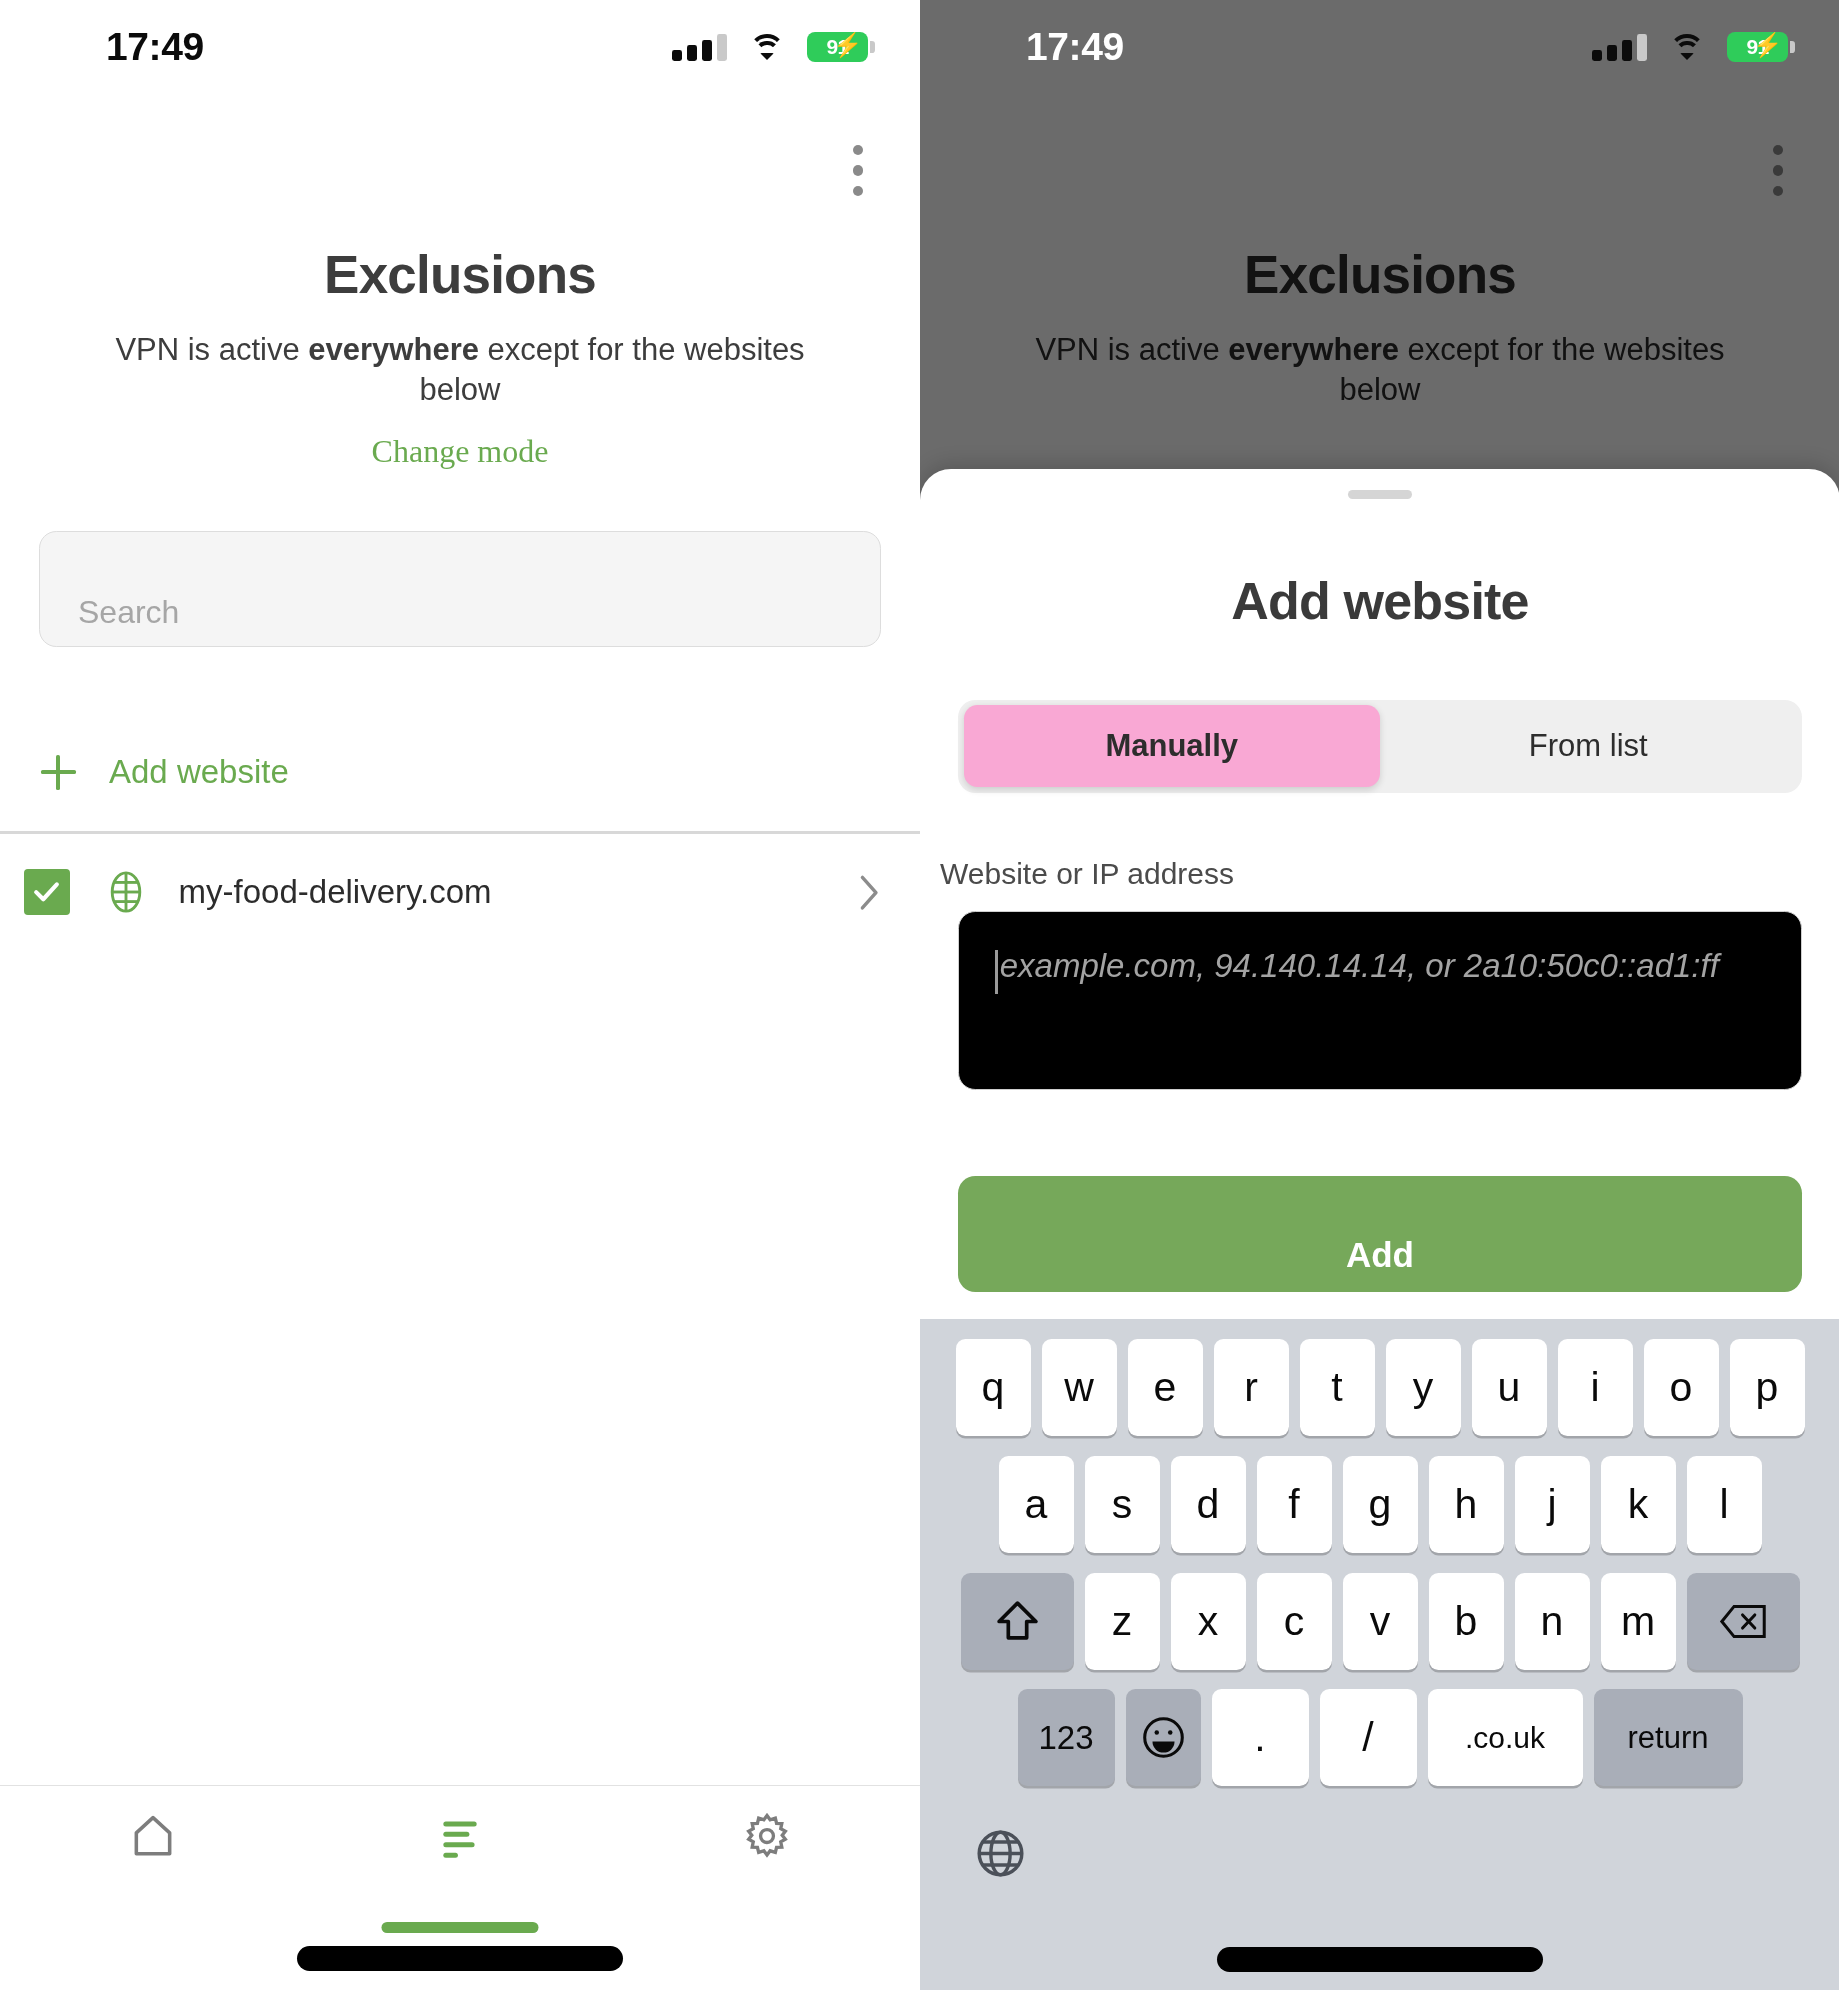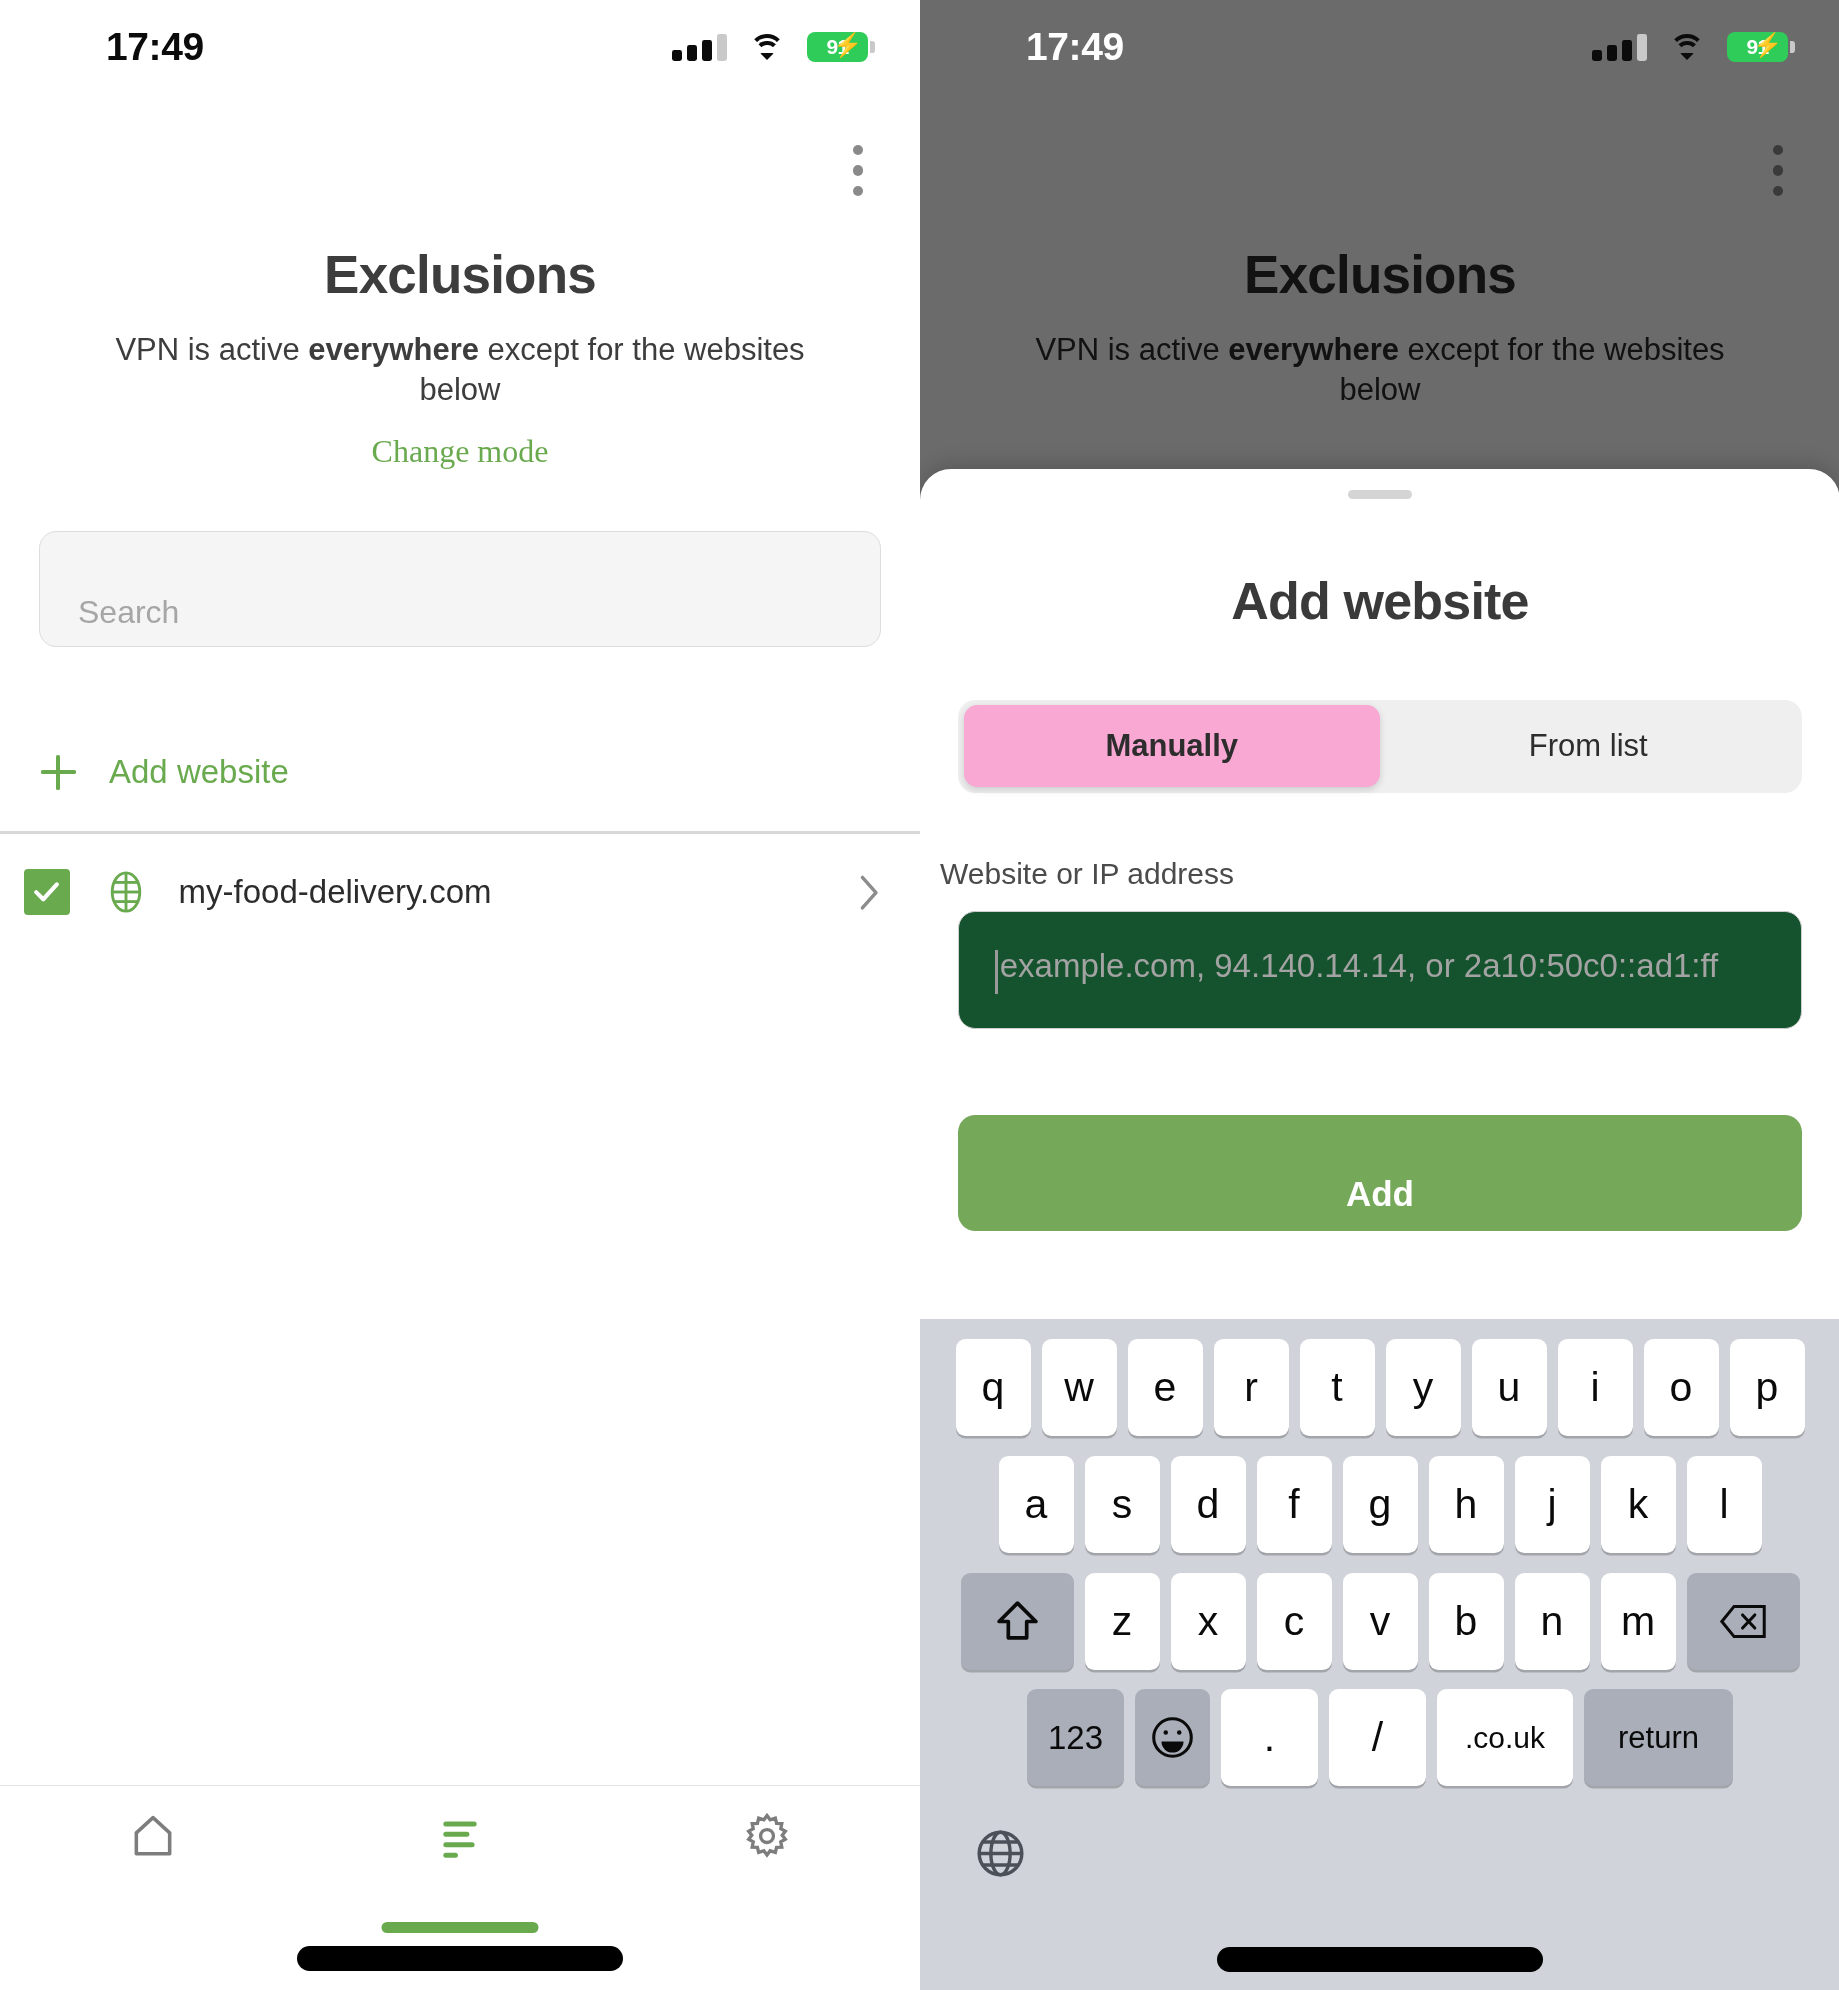--- a/index.html
+++ b/index.html
@@ -142,22 +142,22 @@
     display:flex; padding:5.5px; position:relative;
   }
   .seg {
     flex:1; display:flex; align-items:center; justify-content:center;
     font-size:31px; color:#2d2d2d; border-radius:13.4px;
   }
   .seg.active { background:#f9a8d4; font-weight:700; box-shadow:0 2.4px 7px rgba(0,0,0,0.14); }
 
   .field-label { margin:64px 0 0 20px; font-size:30px; color:#4b4b4b; }
   .field-box {
-    margin:20.4px 38px 0 38px; height:118px; border:1.6px solid #cfcfcf; border-radius:17.3px;
-    background:#14532d; padding:33px 36px; position:relative;
+    margin:20.4px 38px 0 38px; height:179px; border:1.6px solid #cfcfcf; border-radius:17.3px;
+    background:#000000; padding:33px 36px; position:relative;font-style:italic;
   }
   .caret {
     position:absolute; left:36px; top:38px; width:3.1px; height:44px; background:#9a9a9a;
   }
   .field-placeholder {
     font-size:33px; line-height:1.25; color:#a3a3a3; padding-left:4.7px;
   }
 
   .add-btn {
     margin:86px 38px 0 38px; height:116px; background:#76a85a; border-radius:17.3px;
@@ -174,21 +174,21 @@
   .key {
     background:#ffffff; border-radius:9.4px; height:97px; width:75px;
     display:flex; align-items:center; justify-content:center;
     font-size:41px; color:#0a0a0a; margin:0 5.5px;
     box-shadow:0 2.4px 0 rgba(0,0,0,0.22);
   }
   .krow.r2 { padding:0 38px; }
   .key.grey { background:#a9aeb8; box-shadow:0 2.4px 0 rgba(0,0,0,0.22); }
   .key.wide { width:113px; }
   .key.dot, .key.slash { width:97px; }
-  .key.tld { width:136px; font-size:30px; }
+  .key.tld { width:155px; font-size:30px; }
   .key.ret { width:149px; font-size:31px; }
   .key.num { width:97px; font-size:33px; }
   .key.emoji { width:75px; }
   .key svg { width:49px; height:49px; }
   .globe-key {
     display:flex; align-items:center; height:94px; padding-left:53px;
   }
   .globe-key svg { width:55px; height:55px; }
   .kb-home-indicator {
     position:absolute; bottom:19px; left:50%; transform:translateX(-50%);

